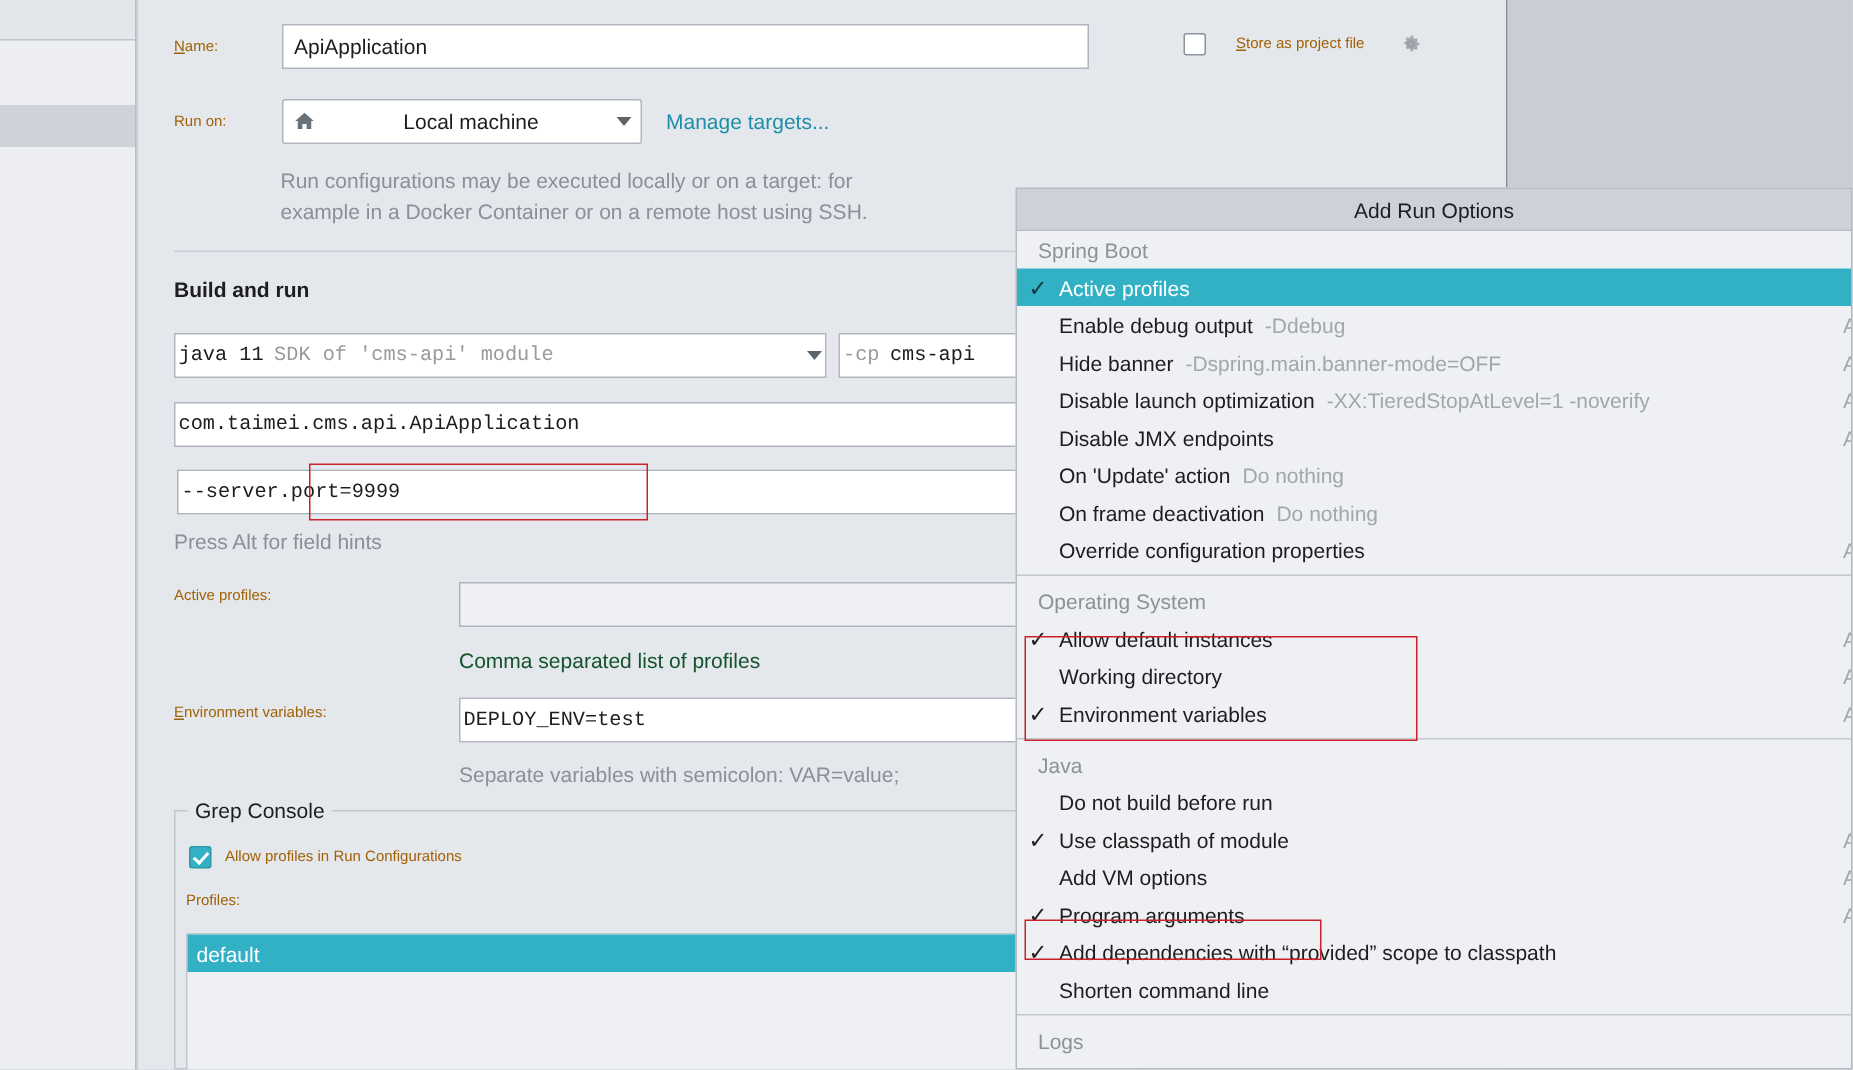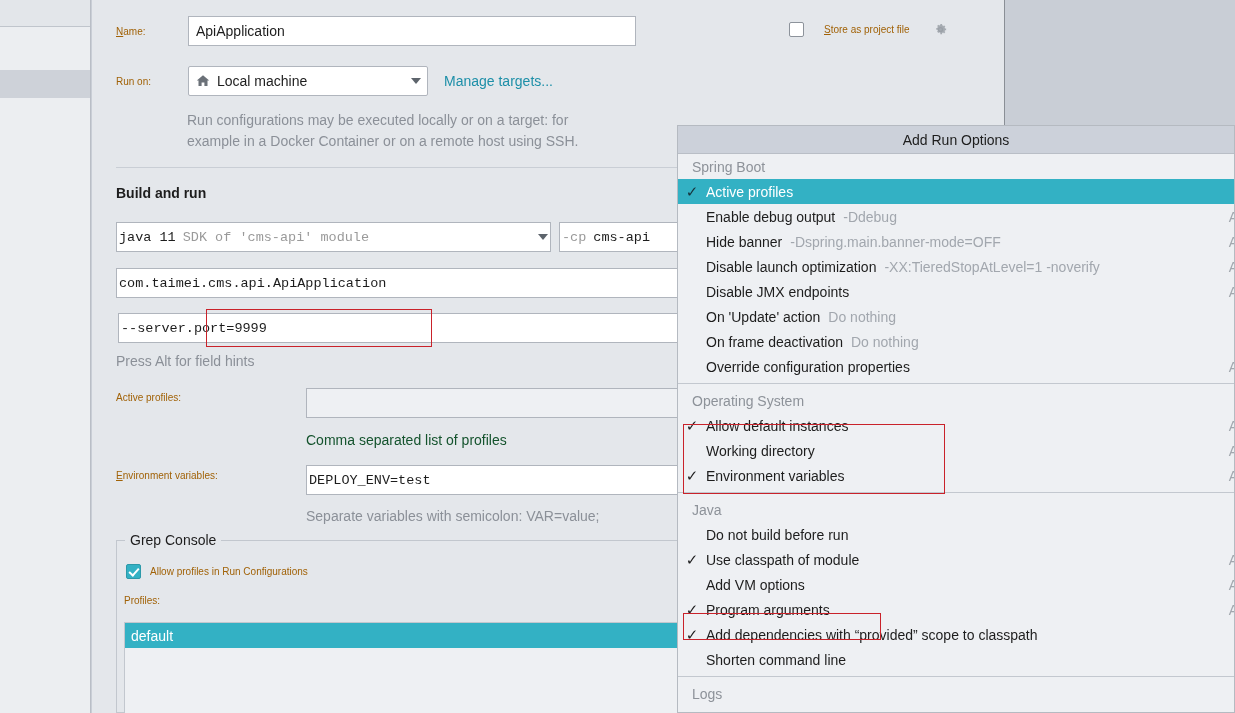--- a/index.html
+++ b/index.html
@@ -48,21 +48,21 @@
   
   .row-name { position: absolute; left: 24px; top: 16px; display:flex; align-items:center; }
   .lbl { color:#a16207; font-size:10px; }
   .lbl .mn { text-decoration: underline; }
   .name-label { width: 72px; }
   .txtfield {
     background:#ffffff; border:1px solid #b0b5bd; box-sizing:border-box;
     height:30px; line-height:28px; padding:0 7px; font-size:14px; color:#1d1d1d;
     font-family:"Liberation Sans", sans-serif;
   }
-  .name-input { width: 448px; }
+  .name-input { width: 538px; }
 
   
   .store-row { position:absolute; left:697px; top:22px; display:flex; align-items:center; gap:20px; }
   .cb {
     width:15px; height:15px; background:#fff; border:1px solid #8d939b;
     box-sizing:border-box; border-radius:2px; display:inline-block;
   }
   .cb.checked {
     background:#33b1c4; border-color:#2c99a9; position:relative;
   }
@@ -77,21 +77,21 @@
 
   
   .row-runon { position:absolute; left:24px; top:66px; display:flex; align-items:center; }
   .runon-label { width:72px; }
   .combo {
     width:240px; height:30px; background:#fff; border:1px solid #b0b5bd;
     box-sizing:border-box; display:flex; align-items:center; padding:0 6px;
     border-radius:2px;
   }
   .home-ico { width:16px; height:16px; margin-right:6px; flex:0 0 auto; }
-  .combo-text { flex:1 1 auto; font-size:14px; }
+  .combo-text { flex:1 1 auto; font-size:14px;text-align:center; }
   .caret { width:0;height:0;border-left:5px solid transparent;border-right:5px solid transparent;border-top:6px solid #5d646c; }
   .link { color:#1d8fa8; margin-left:16px; font-size:14px; cursor:pointer; }
 
   
   .runon-hint {
     position:absolute; left:95px; top:110px; width:600px;
     color:#8b9098; font-size:14px; line-height:21px;
   }
 
   .hrule { position:absolute; left:24px; top:167px; width:600px; height:1px; background:#c9ced5; }

